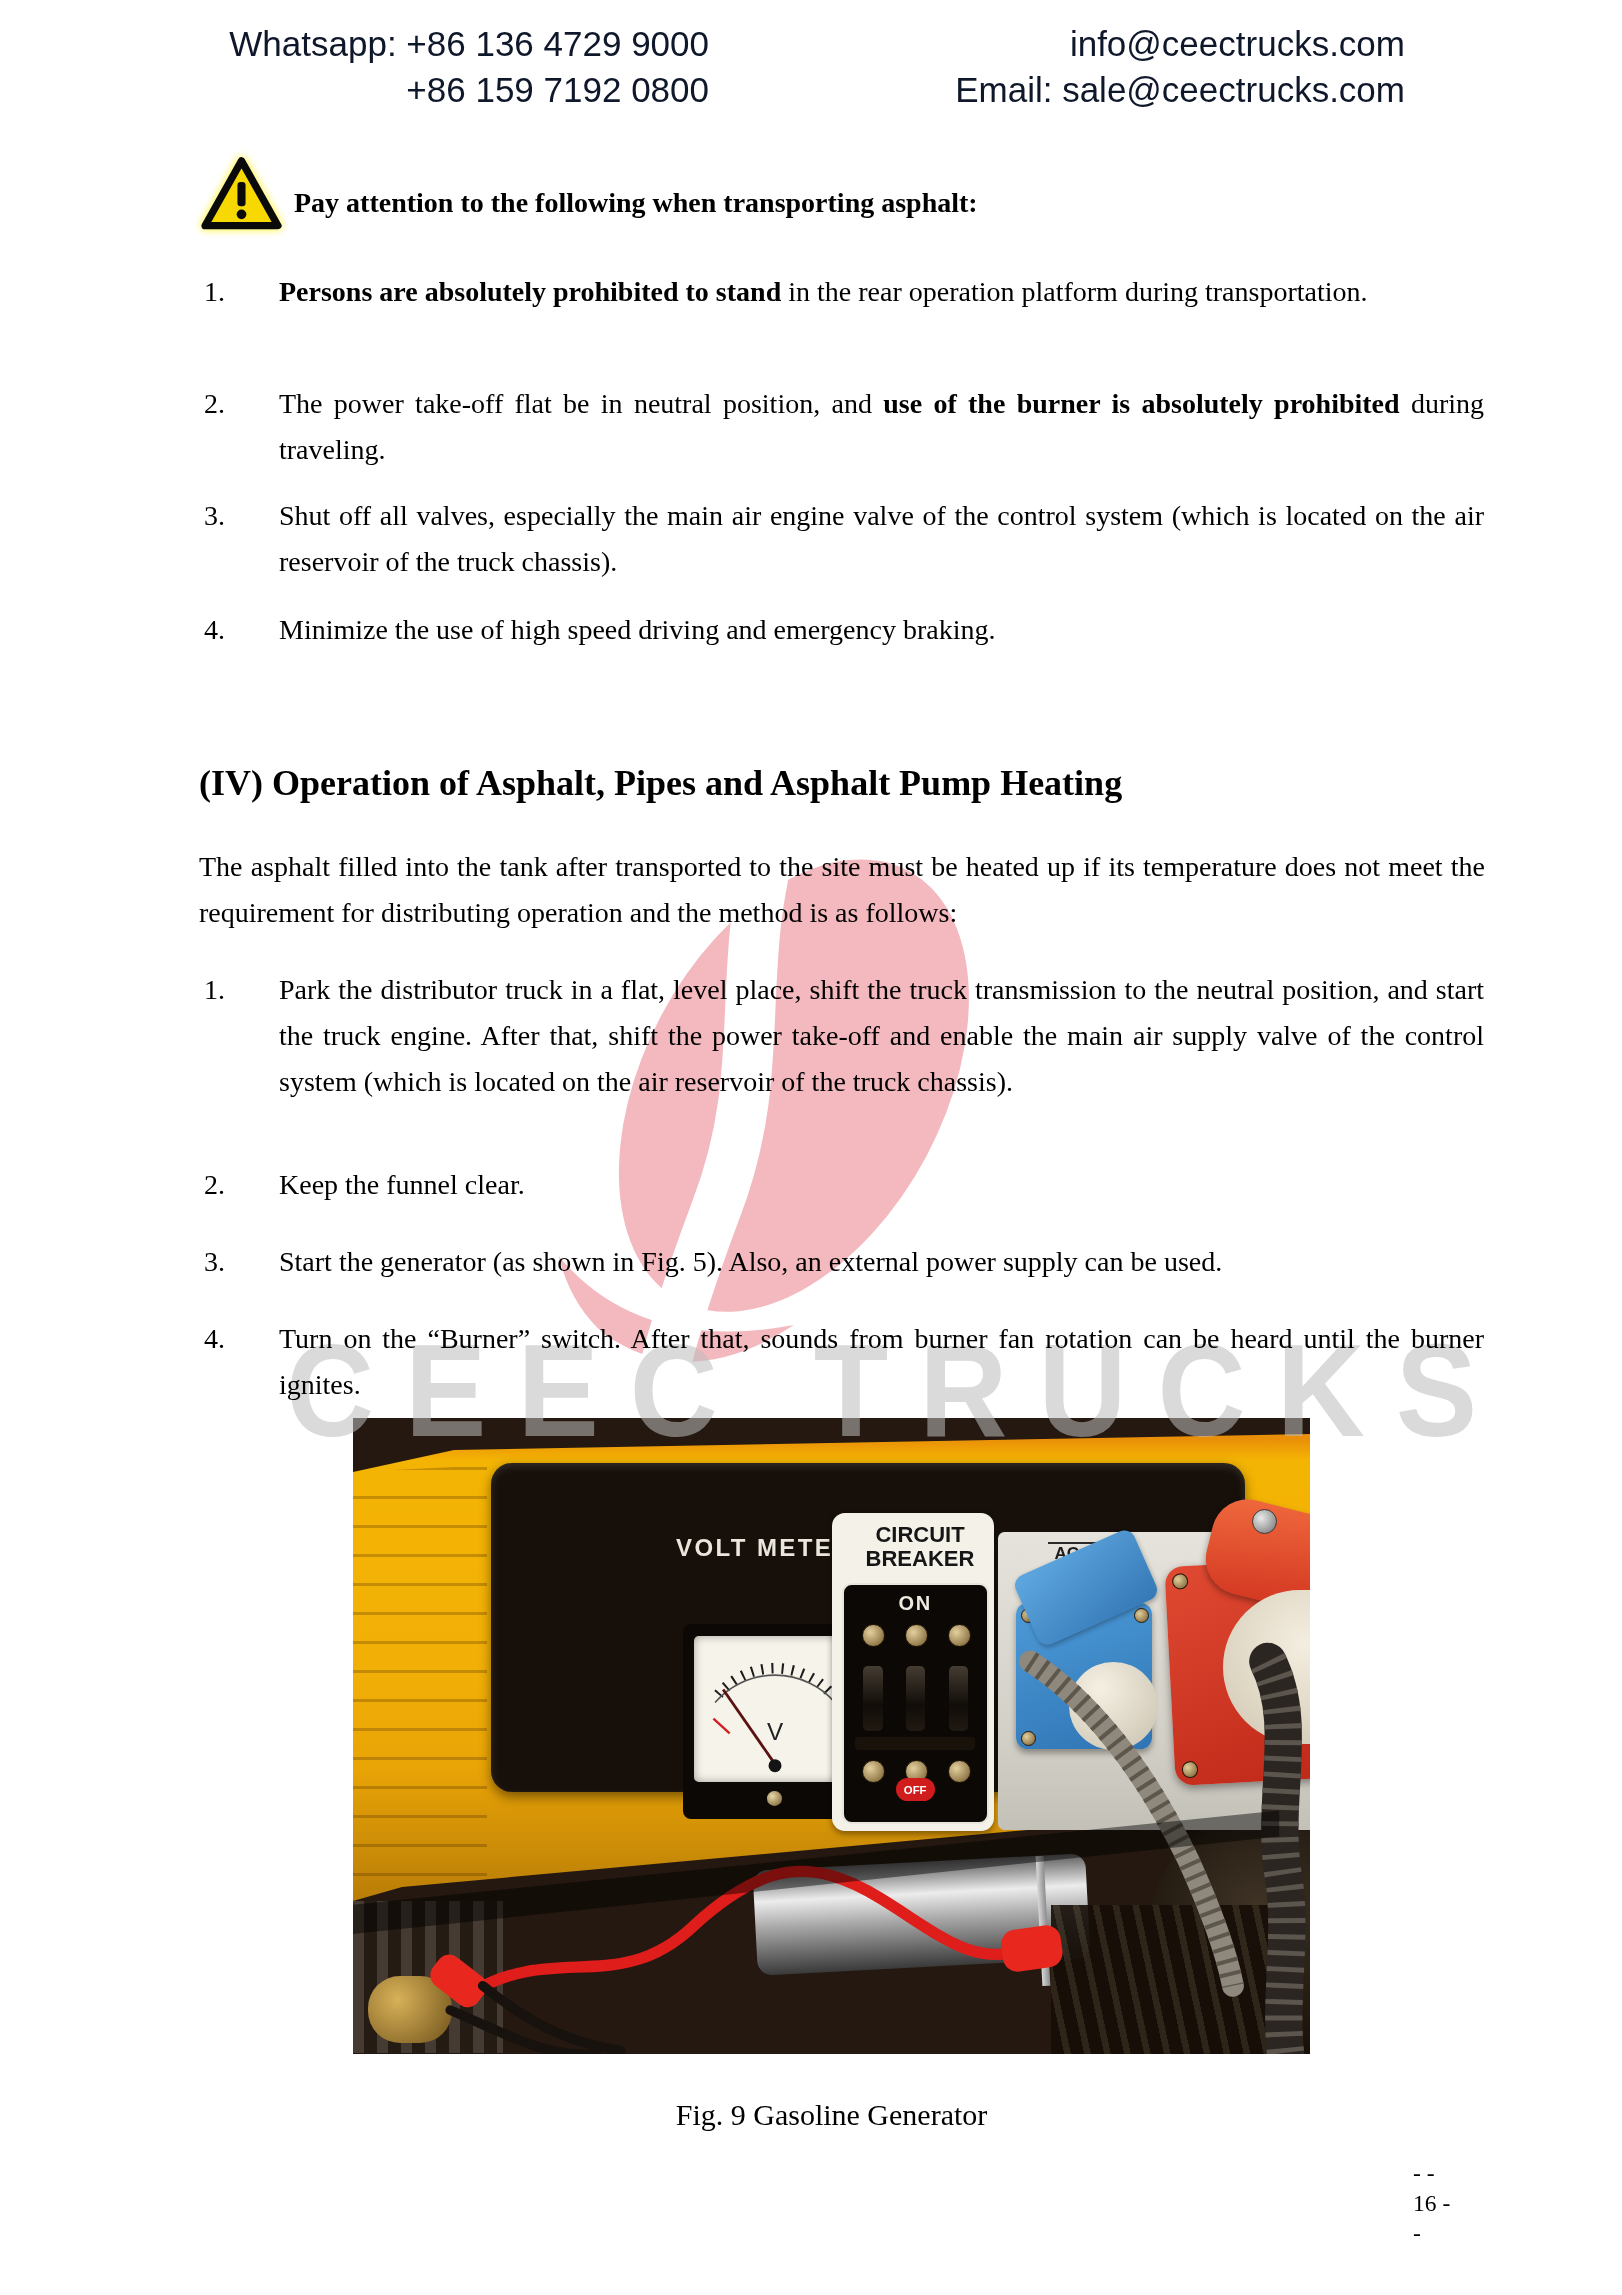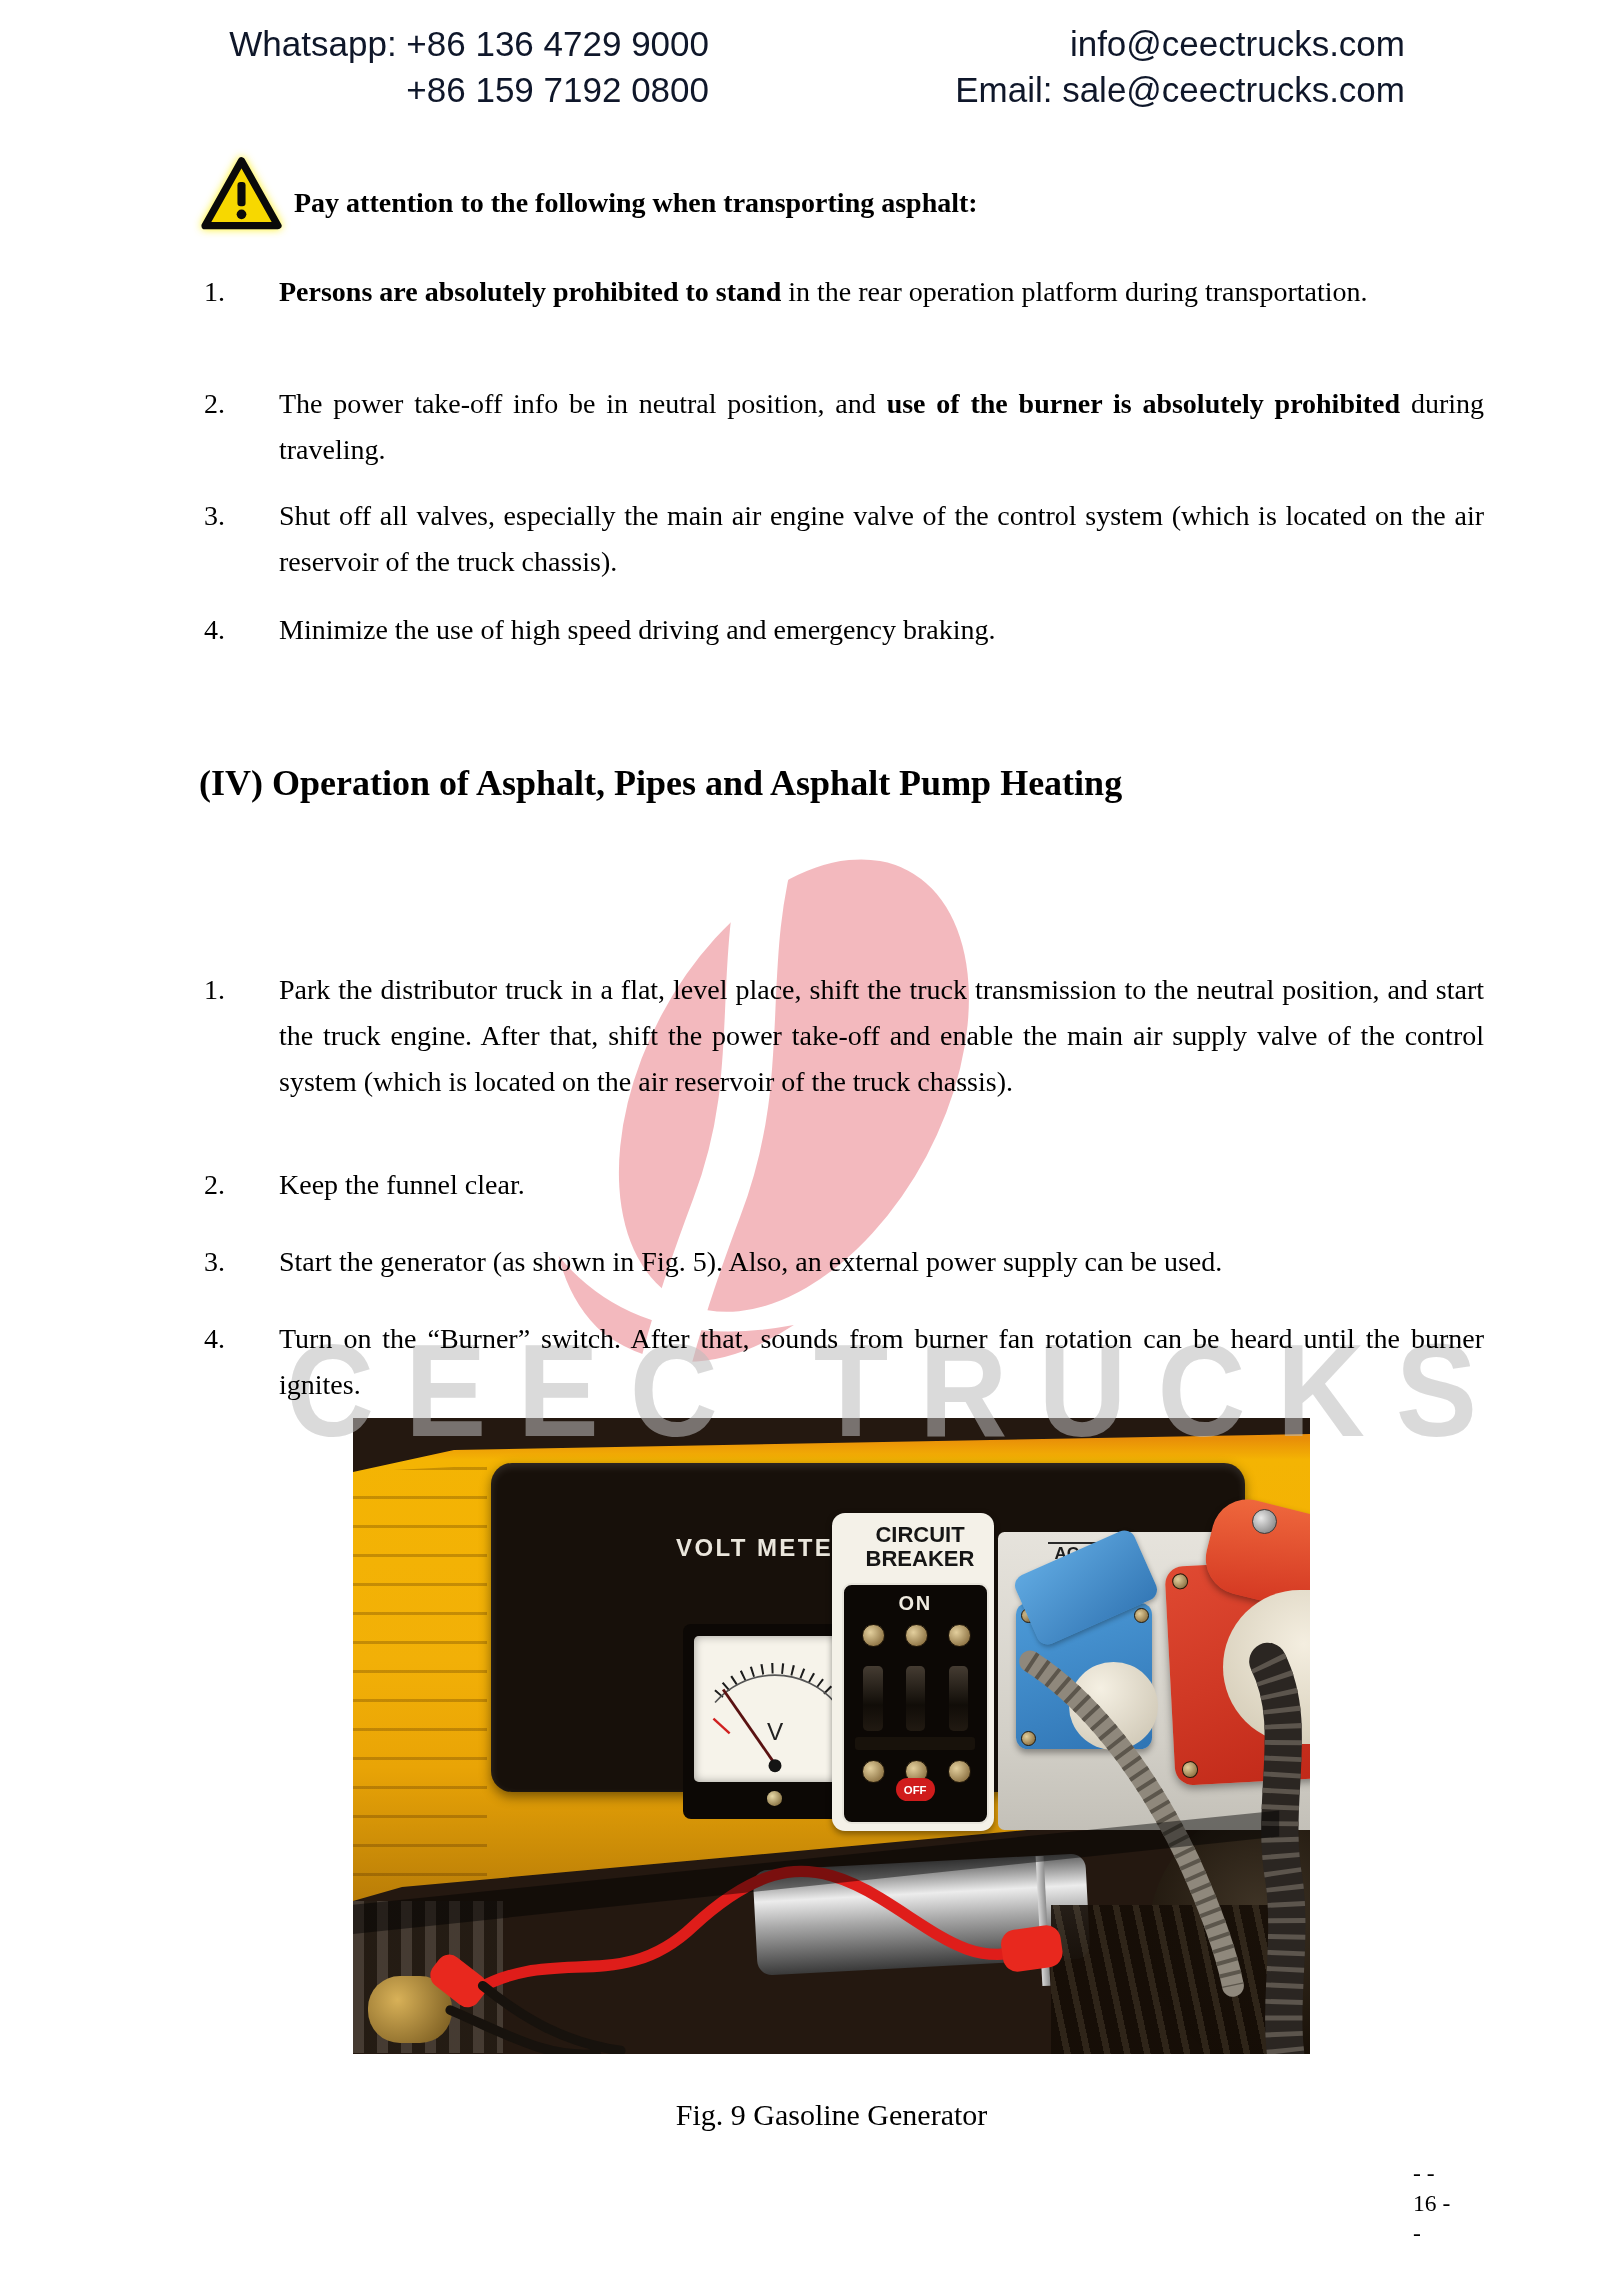--- a/index.html
+++ b/index.html
@@ -126,32 +126,33 @@
     <circle cx="50" cy="72" r="6" fill="#0a0a0a"></circle>
   </svg>
   <div class="warn-text">Pay attention to the following when transporting asphalt:</div>
 
   <div class="li" style="top:269px">
     <span class="num">1.</span>
     <span class="txt"><span class="b">Persons are absolutely prohibited to stand</span><span> in the rear operation platform during transportation.</span></span>
   </div>
   <div class="li" style="top:381px">
     <span class="num">2.</span>
-    <span class="txt"><span>The power take-off info be in neutral position, and </span><span class="b">use of the burner is absolutely prohibited</span><span> during traveling.</span></span>
+    <span class="txt"><span>The power take-off flat be in neutral position, and </span><span class="b">use of the burner is absolutely prohibited</span><span> during traveling.</span></span>
   </div>
   <div class="li" style="top:493px">
     <span class="num">3.</span>
     <span class="txt"><span>Shut off all valves, especially the main air engine valve of the control system (which is located on the air reservoir of the truck chassis).</span></span>
   </div>
   <div class="li" style="top:607px">
     <span class="num">4.</span>
     <span class="txt"><span>Minimize the use of high speed driving and emergency braking.</span></span>
   </div>
 
   <div class="sec-heading">(IV) Operation of Asphalt, Pipes and Asphalt Pump Heating</div>
+  <div class="intro">The asphalt filled into the tank after transported to the site must be heated up if its temperature does not meet the requirement for distributing operation and the method is as follows:</div>
 
   <svg class="wm-swoosh" viewBox="0 0 590 700">
     <g fill="#f2b2b8">
       <ellipse cx="330" cy="320" rx="185" ry="300" transform="rotate(28 330 320)"></ellipse>
       <path d="M40,530 Q140,650 330,615 Q200,700 95,625 Q55,590 40,530 Z"></path>
     </g>
     <path d="M305,10 C255,180 300,300 235,470 C205,550 185,610 165,690" fill="none" stroke="#ffffff" stroke-width="62"></path>
   </svg>
 
   <div class="li" style="top:967px">

